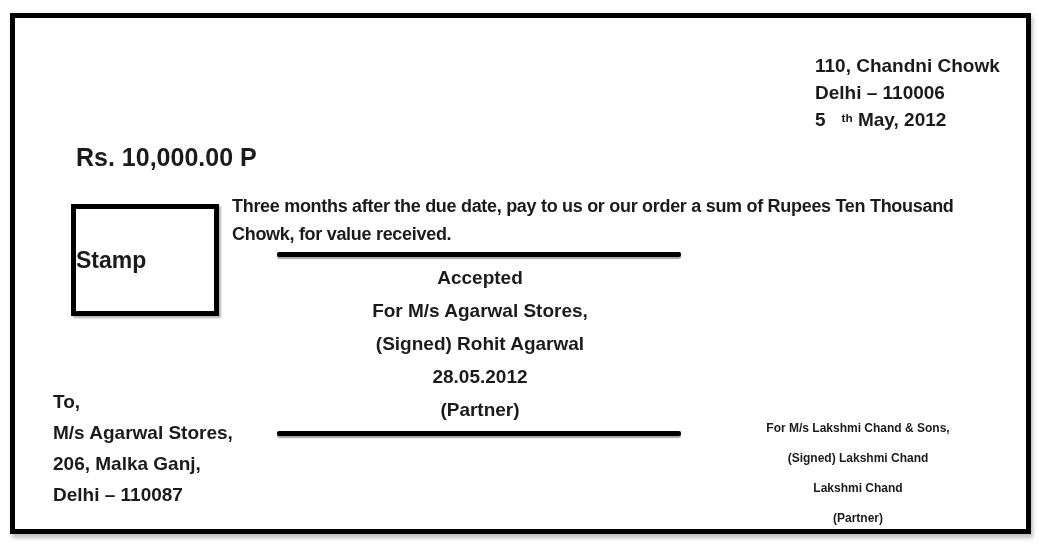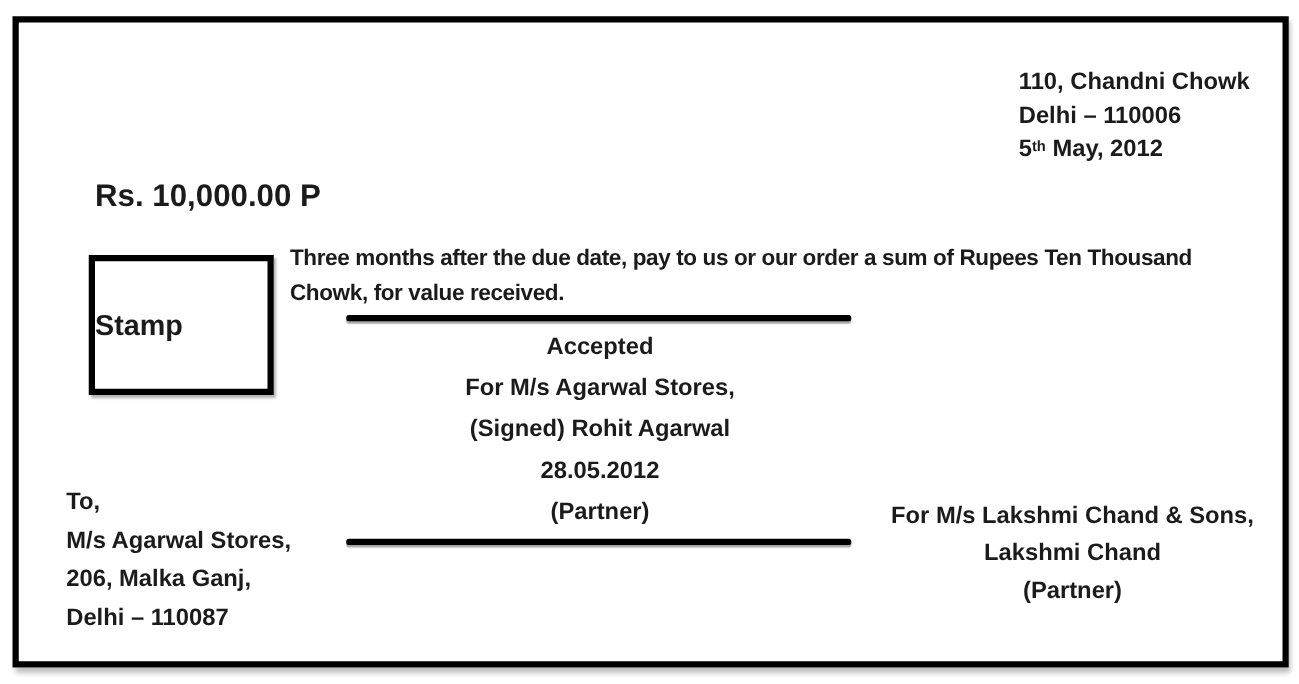--- a/index.html
+++ b/index.html
@@ -26,21 +26,21 @@
     background:var(--paper);
     box-shadow:2px 4px 4px rgba(0,0,0,0.25);
   }
   .abs{position:absolute;}
   
   .payee-block{
     left:815px;top:52px;
     font-size:19px;line-height:27px;
     text-align:left;white-space:nowrap;
   }
-  .sup{font-size:0.62em;vertical-align:top;position:relative;top:-0.15em;}
+  .sup{font-size:0.62em;vertical-align:top;position:relative;top:-0.15em;margin-left:16px;}
   
   .amount{
     left:76px;top:143px;
     font-size:25px;white-space:nowrap;
   }
   
   .stamp-box{
     left:71px;top:204px;
     width:148px;height:112px;
     box-sizing:border-box;
@@ -73,23 +73,23 @@
     font-size:19px;line-height:33px;
   }
   
   .drawee-block{
     left:53px;top:386px;
     font-size:19px;line-height:31px;
     white-space:nowrap;
   }
   
   .drawer-block{
-    left:688px;top:398px;width:340px;
+    left:688px;top:413px;width:340px;
     text-align:center;
-    font-size:19px;line-height:30px;
+    font-size:12px;line-height:30px;
     white-space:nowrap;
   }
 </style>
 </head>
 <body>
 
 <div class="page">
   <div class="frame"></div>
 
   <div class="abs payee-block">
@@ -122,16 +122,17 @@
 
   <div class="abs drawee-block">
     <div>To,</div>
     <div>M/s Agarwal Stores,</div>
     <div>206, Malka Ganj,</div>
     <div>Delhi – 110087</div>
   </div>
 
   <div class="abs drawer-block">
     <div>For M/s Lakshmi Chand &amp; Sons,</div>
+    <div>(Signed) Lakshmi Chand</div>
     <div>Lakshmi Chand</div>
     <div>(Partner)</div>
   </div>
 </div>
 
 </body></html>

